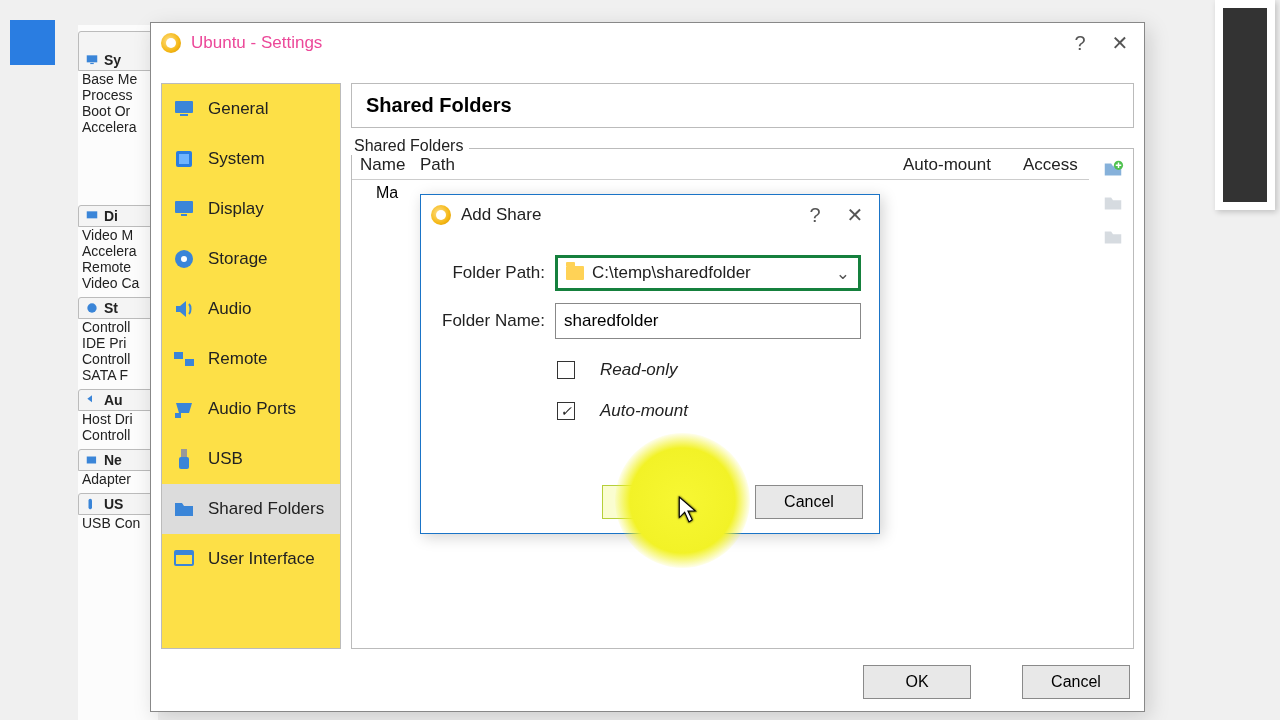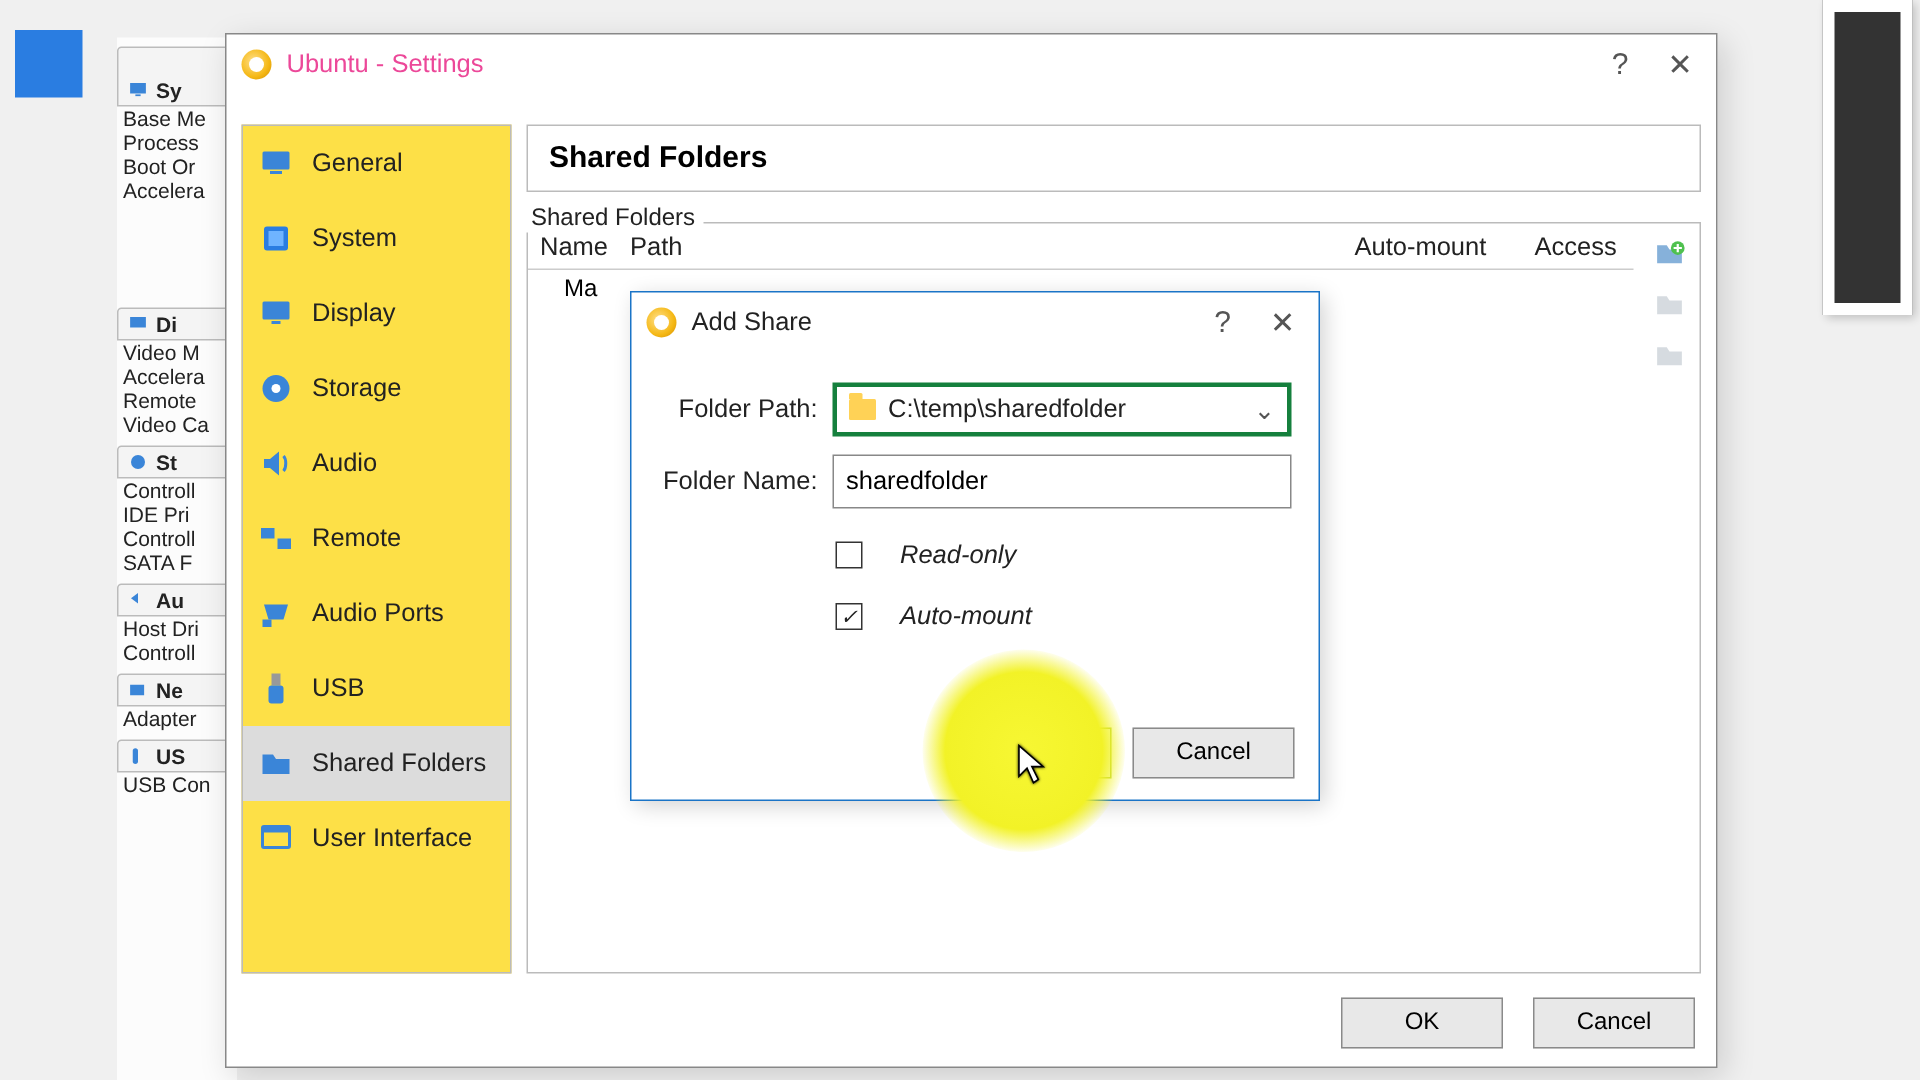--- a/index.html
+++ b/index.html
@@ -38,21 +38,21 @@
 .table-head { display: flex; padding: 6px 0 4px 8px; border-bottom: 1px solid #ccc; font-size: 17px; color: #222; margin-right: 44px; }
 .col-name { width: 60px; }
 .col-path { flex: 1; }
 .col-auto { width: 120px; }
 .col-access { width: 66px; }
 .table-row1 { padding: 4px 0 0 24px; font-size: 16px; }
 .side-btns { position: absolute; right: 6px; top: 6px; display: flex; flex-direction: column; gap: 6px; }
 .side-btn { width: 28px; height: 28px; display: flex; align-items: center; justify-content: center; cursor: pointer; opacity: .9; }
 
 .dlg-footer { position: absolute; right: 14px; bottom: 12px; display: flex; gap: 20px; }
-.btn { min-width: 108px; height: 34px; border: 1px solid #8a8a8a; background: #e8e8e8; font-size: 16px; cursor: pointer; }
+.btn { min-width: 108px; height: 34px; border: 1px solid #8a8a8a; background: #e8e8e8; font-size: 16px; cursor: pointer; margin-left: 31px; }
 
 
 .addshare { position: absolute; left: 420px; top: 194px; width: 460px; height: 340px; background: #fff; border: 1px solid #1a74c7; box-shadow: 3px 3px 14px rgba(0,0,0,.18); }
 .addshare .dlg-titlebar { height: 40px; }
 .addshare-body { padding: 20px 18px 0 18px; font-size: 17px; color: #222; }
 .form-row { display: flex; align-items: center; gap: 10px; margin-bottom: 12px; }
 .form-label { width: 106px; text-align: right; }
 .path-select { flex: 1; height: 36px; border: 3px solid #15803d; display: flex; align-items: center; padding: 0 8px; gap: 8px; position: relative; }
 .path-select .chev { position: absolute; right: 8px; color: #555; }
 .folder-mini { width: 18px; height: 14px; background: #ffd256; border-radius: 1px; position: relative; }

